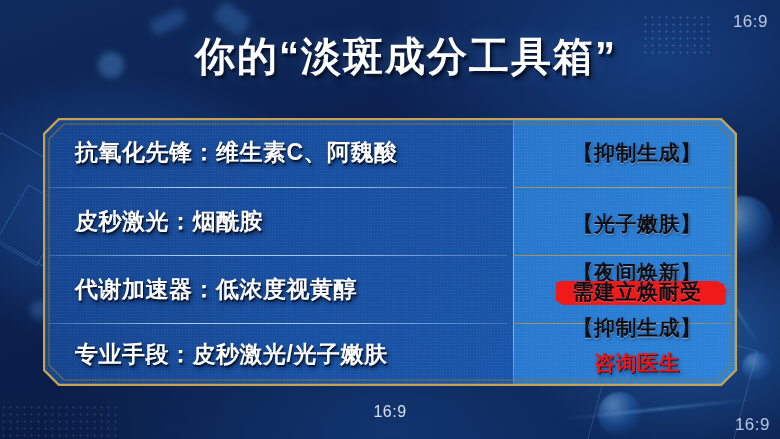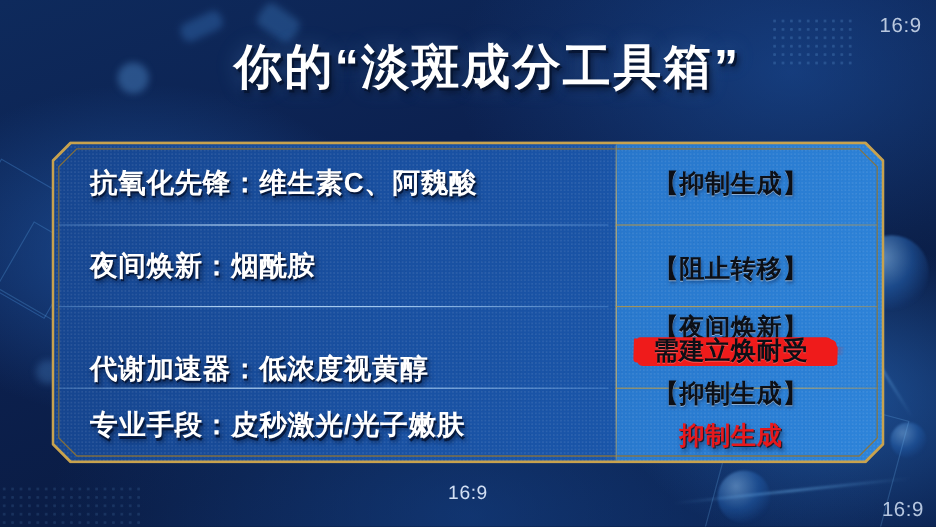--- a/index.html
+++ b/index.html
@@ -188,20 +188,21 @@
   }
   .tag {
     position: absolute;
     left: 0;
     width: 192px;
     text-align: center;
     font-size: 21px;
     font-weight: bold;
     white-space: nowrap;
     letter-spacing: 0.5px;
+    padding-left: 28px;
   }
   .tag.dark {
     color: #0c0f16;
     text-shadow:
       0 1px 0 rgba(255,255,255,0.45),
       1px 2px 3px rgba(10,30,70,0.45);
   }
   .tag.red {
     color: #e8181c;
     text-shadow:
@@ -313,53 +314,53 @@
       <polygon points="21,6 673,6 688,21 688,247 673,262 21,262 6,247 6,21" fill="none" stroke="#8e7334" stroke-width="1.1" opacity="0.85"></polygon>
     </svg>
 
     <div class="rows">
       <div class="row" style="top:0px; height:69px;">
         <span class="row-label">抗氧化先锋：维生素C、阿魏酸</span>
       </div>
       <div class="divider" style="top:69px;"></div>
 
       <div class="row" style="top:69px; height:68px;">
-        <span class="row-label">夜间焕新：烟酰胺</span>
+        <span class="row-label">皮秒激光：烟酰胺</span>
       </div>
       <div class="divider" style="top:137px;"></div>
 
-      <div class="row" style="top:137px; height:68px;align-items:flex-end;">
+      <div class="row" style="top:137px; height:68px;">
         <span class="row-label">代谢加速器：低浓度视黄醇</span>
       </div>
       <div class="divider" style="top:205px;"></div>
 
       <div class="row" style="top:205px; height:63px;">
         <span class="row-label">专业手段：皮秒激光/光子嫩肤</span>
       </div>
     </div>
 
     <div class="vdivider"></div>
     <div class="divider-right" style="top:69px;"></div>
     <div class="divider-right" style="top:137px;"></div>
     <div class="divider-right" style="top:205px;"></div>
 
     <div class="tags">
       <div class="tag dark" style="top:21px;">【抑制生成】</div>
 
-      <div class="tag dark" style="top:92px;">【阻止转移】</div>
+      <div class="tag dark" style="top:92px;">【光子嫩肤】</div>
 
       <div class="tag dark" style="top:125px;margin-top:16px;">【夜间焕新】</div>
 
       <div class="tag highlight" style="top:160px;">
         <span class="hl-wrap"><span class="hl-text">需建立焕耐受</span></span>
       </div>
 
       <div class="tag dark" style="top:196px;">【抑制生成】</div>
 
-      <div class="tag red" style="top:231px;">抑制生成</div>
+      <div class="tag red" style="top:231px;">咨询医生</div>
     </div>
   </div>
 
   <div class="ratio-tr">16:9</div>
   <div class="ratio-bc">16:9</div>
   <div class="ratio-br">16:9</div>
 
 </div>
 
 </body></html>

